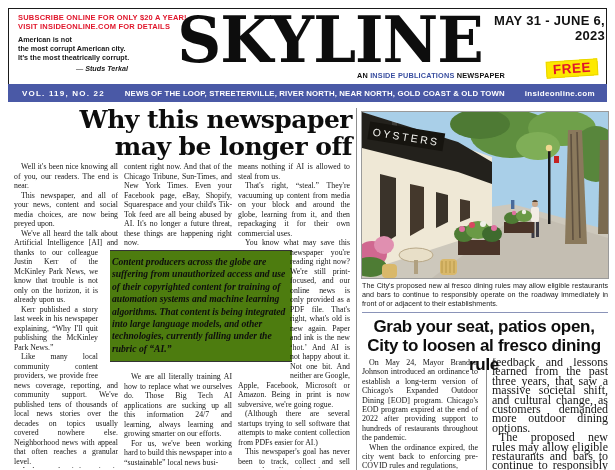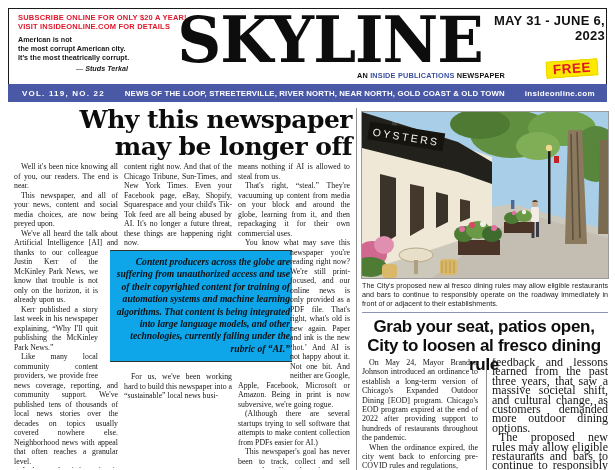--- a/index.html
+++ b/index.html
@@ -41,22 +41,22 @@
   .bodytext p{margin:0;text-indent:7px;}
   .bodytext p.noindent{text-indent:0;}
   .cut-r{float:right;width:20px;height:128px;}
   .cut-l{float:left;width:52px;height:124px;}
   #a1-col1{left:14px;top:162px;width:104px;height:306px;overflow:hidden;}
   #a1-col2-top{left:124px;top:162px;width:108px;height:88px;overflow:hidden;}
   #a1-col2-bot{left:124px;top:372px;width:108px;height:96px;overflow:hidden;}
   #a1-col3{left:238px;top:162px;width:112px;height:306px;overflow:hidden;}
   #pull-quote{left:110px;top:250px;width:178px;border-top:1px solid #333;border-bottom:1px solid #333;
               padding:5px 2px 6px 2px;font-family:"Liberation Serif",serif;font-weight:bold;
-              font-style:italic;font-size:9.6px;line-height:12.4px;text-align:right;color:#0e0e0e;
-              background:#0ea5e9;}
+              font-style:italic;font-size:9.6px;line-height:12.4px;text-align:left;color:#0e0e0e;
+              background:#4d7c0f;}
 
   
   .vdiv{width:1px;background:#8d8d8d;}
 
   
   #photo{left:362px;top:112px;width:246px;height:166px;outline:1px solid #9a9a9a;overflow:hidden;}
   #caption{left:362px;top:282px;width:246px;font-family:"Liberation Sans",sans-serif;
            font-size:7.2px;line-height:8.8px;color:#222;text-align:justify;}
   #caption-rule{left:362px;top:312px;width:246px;height:1px;background:#8a93b8;}
   #a2-headline{left:358px;top:317px;width:252px;text-align:center;
@@ -116,20 +116,21 @@
     <p>And now that information is being used to destroy our business</p>
   </div>
 
   <div class="abs bodytext" id="a1-col2-top">
     <p class="noindent">content right now. And that of the Chicago Tribune, Sun-Times, and New York Times. Even your Facebook page, eBay, Shopify, Squarespace and your child's Tik-Tok feed are all being abused by AI. It's no longer a future threat, these things are happening right now.</p>
   </div>
 
   <div class="abs" id="pull-quote">Content producers across the globe are suffering from unauthorized access and use of their copyrighted content for training of automation systems and machine learning algorithms. That content is being integrated into large language models, and other technologies, currently falling under the rubric of “AI.”</div>
 
   <div class="abs bodytext" id="a1-col2-bot">
+    <p>We are all literally training AI how to replace what we ourselves do. Those Big Tech AI applications are sucking up all this information 24/7 and learning, always learning and growing smarter on our efforts.</p>
     <p>For us, we've been working hard to build this newspaper into a “sustainable” local news busi-</p>
   </div>
 
   <div class="abs bodytext" id="a1-col3">
     <p class="noindent">means nothing if AI is allowed to steal from us.</p>
     <p>That's right, “steal.” They're vacuuming up content from media on your block and around the globe, learning from it, and then repackaging it for their own commercial uses.</p>
     <p><span>You know what may save this </span><span class="cut-l" aria-hidden="true"></span><span>newspaper you're reading right now? We're still print-focused, and our online news is only provided as a PDF file. That's right, what's old is new again. Paper and ink is the new ‘hot.’ And AI is not happy about it. Not one bit. And neither are Google, Apple, Facebook, Microsoft or Amazon. Being in print is now subversive, we're going rogue.</span></p>
     <p>(Although there are several startups trying to sell software that attempts to make content collection from PDFs easier for AI.)</p>
     <p>This newspaper's goal has never been to track, collect and sell personal online data from our online readers.</p>
 

